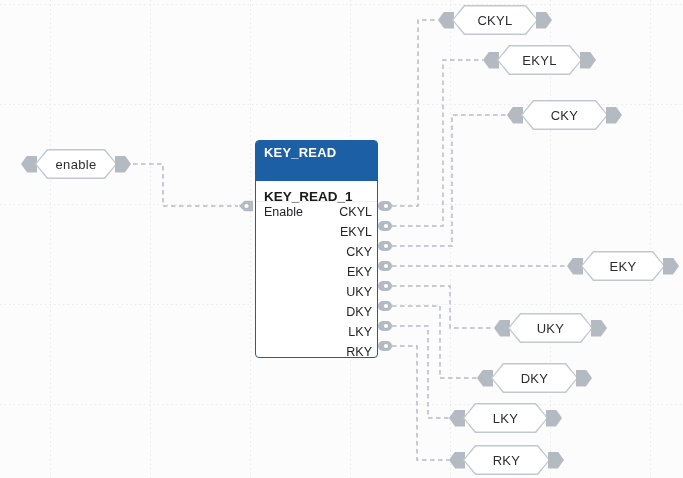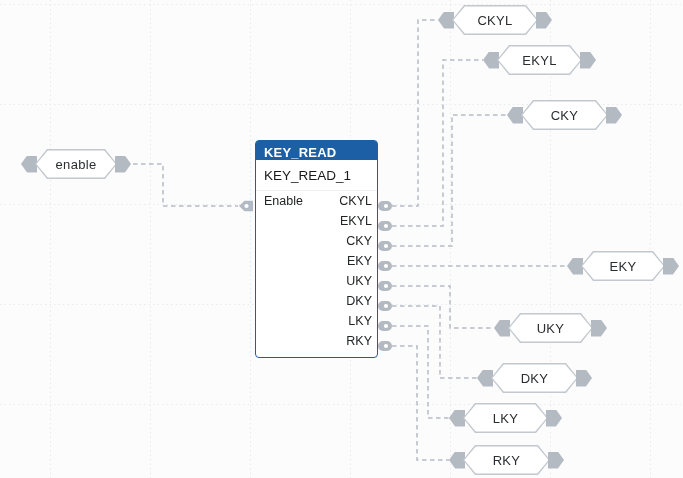--- a/index.html
+++ b/index.html
@@ -12,29 +12,29 @@
 
   
   .block {
     position:absolute; box-sizing:border-box;
     background:#ffffff;
     border:1.5px solid var(--block-border, #1c5fa5);
     border-radius:4px;
     z-index:3;
   }
   .block-header {
-    height:19px; line-height:24px;
+    height:40px; line-height:24px;
     background: var(--block-header, #1c5fa5);
     color:#ffffff; font-size:13px; font-weight:bold;
     padding-left:8px; letter-spacing:.2px;
     border-radius:2px 2px 0 0;
   }
   .block-name {
-    height:31px; line-height:32px;
-    color:#1a1a1a; font-size:13.5px; font-weight:normal;
+    height:21px; line-height:32px;
+    color:#1a1a1a; font-size:13.5px; font-weight:bold;
     padding-left:8px;
     border-bottom:1px solid #eef0f3;
     box-sizing:border-box;
   }
   .pin-row {
     height:20px; line-height:20px;
     display:flex; justify-content:space-between;
     padding:0 5px 0 8px;
     font-size:12.5px; color:#222426;
   }

